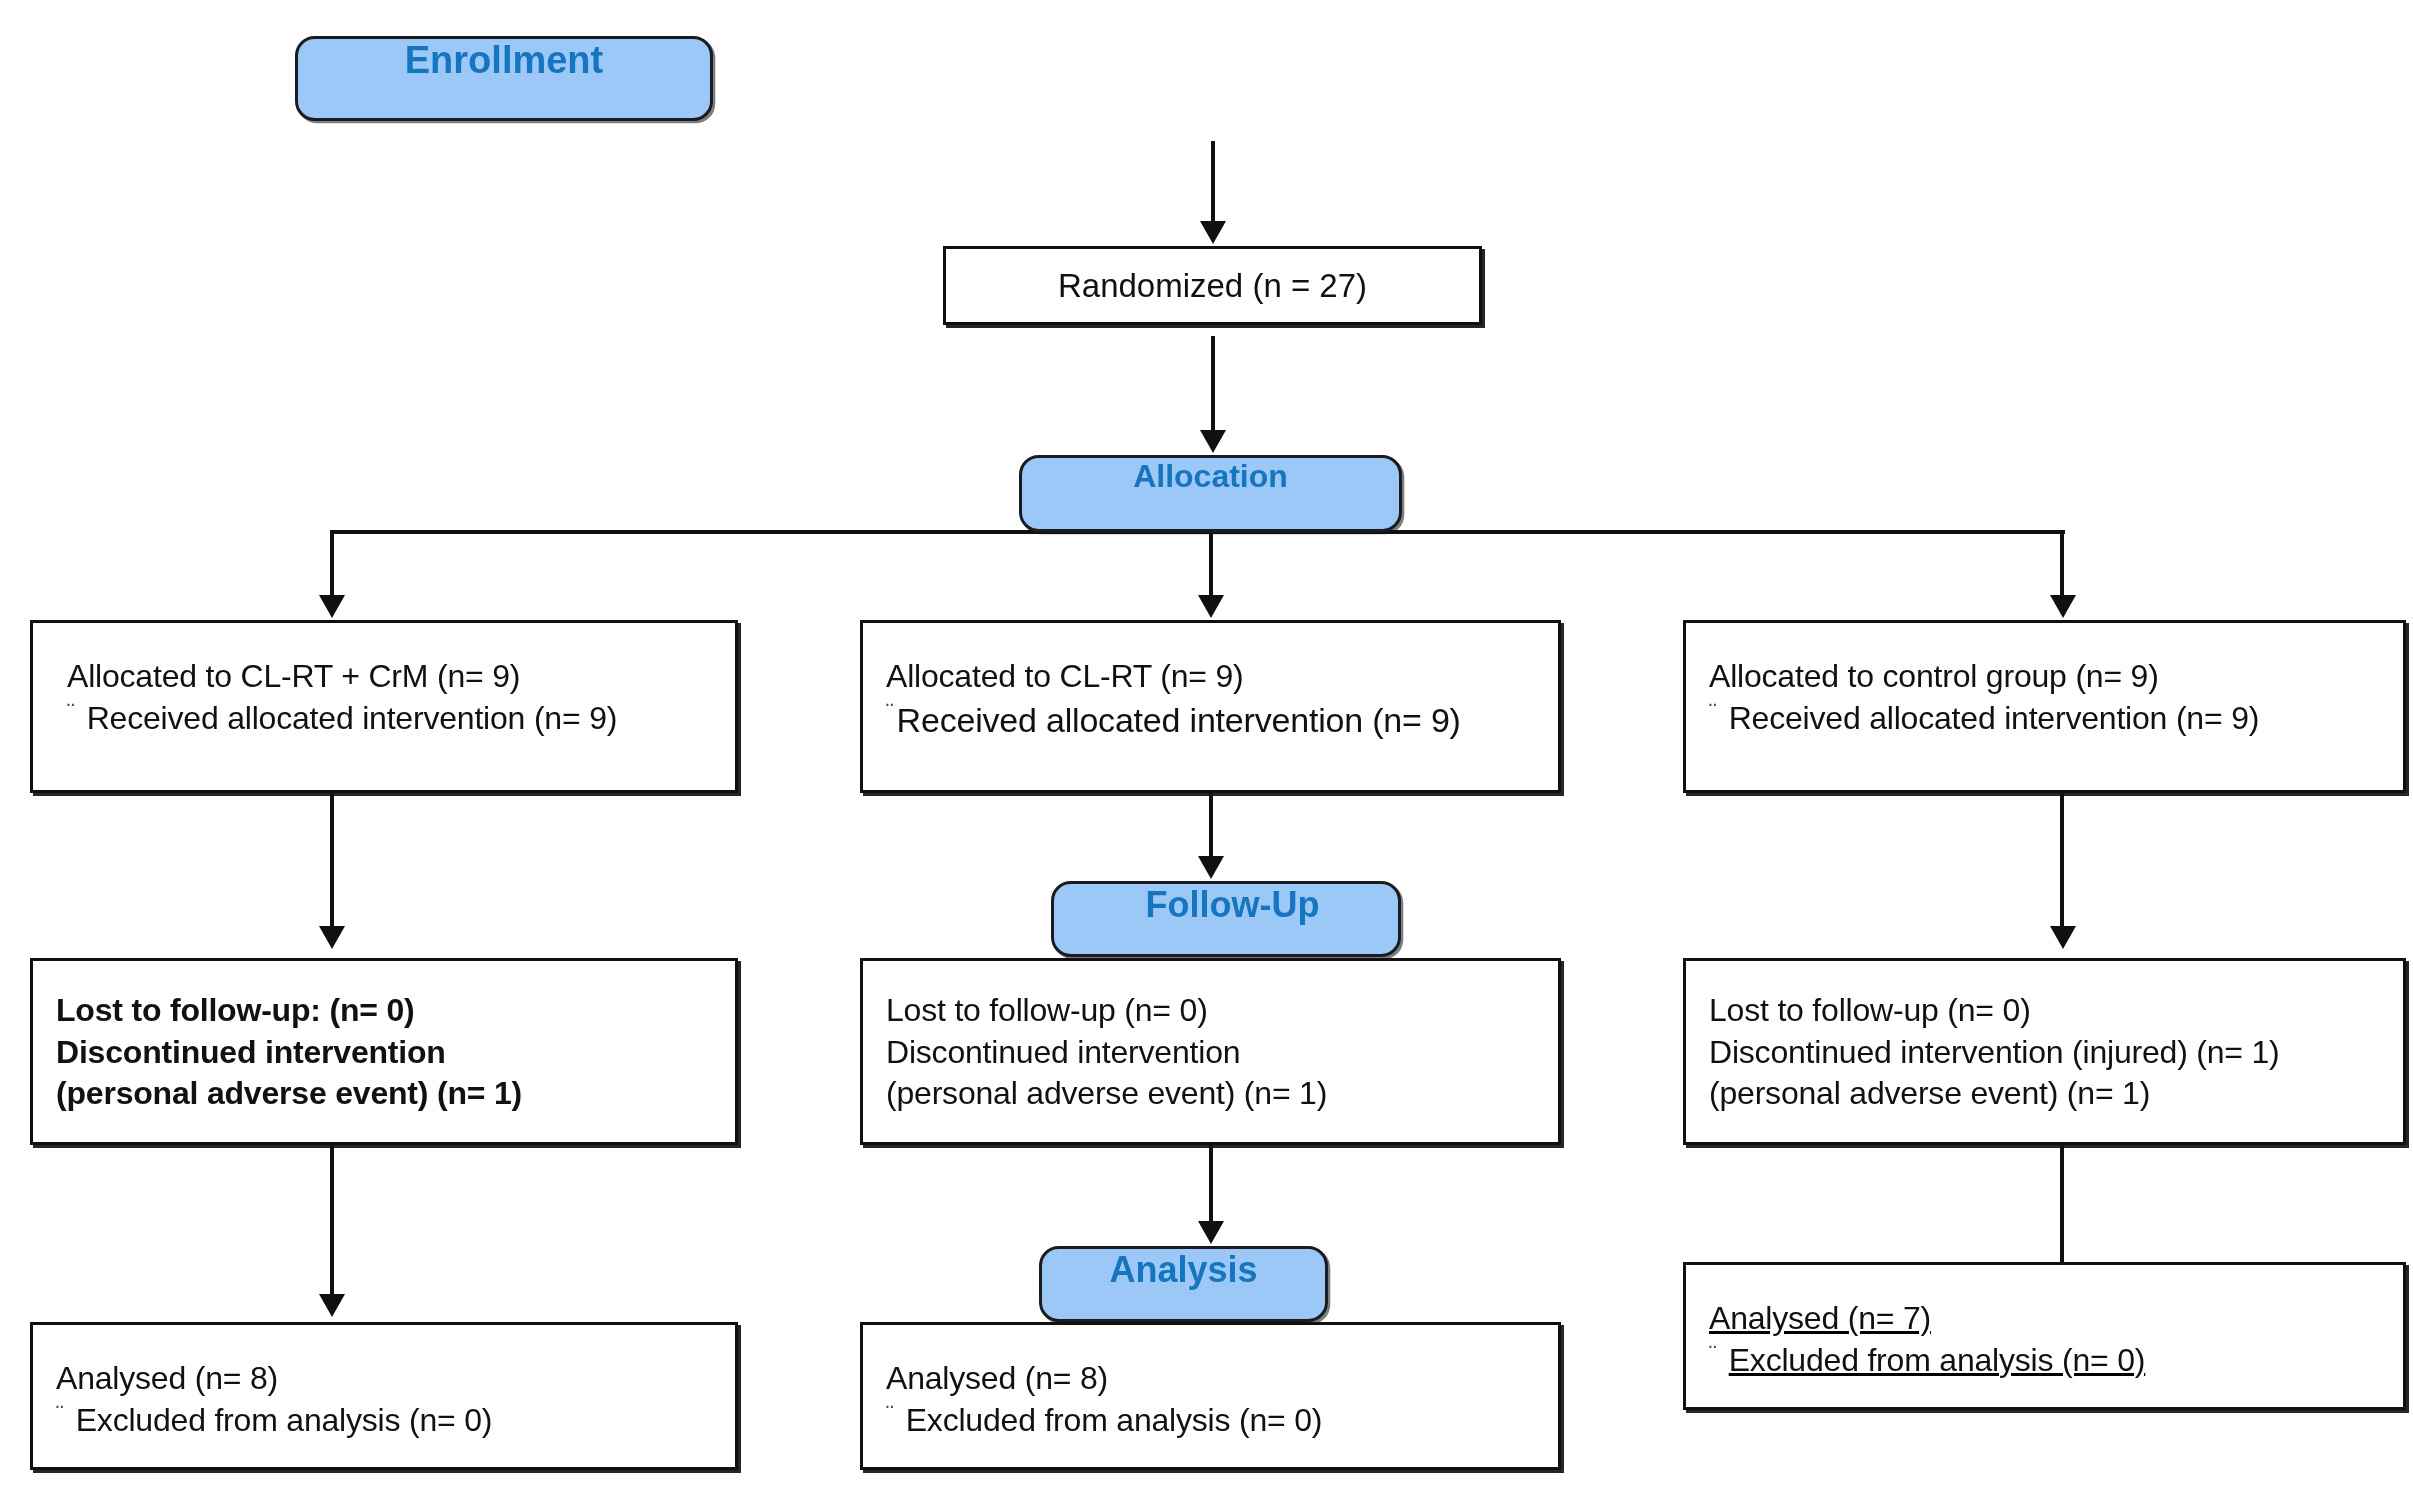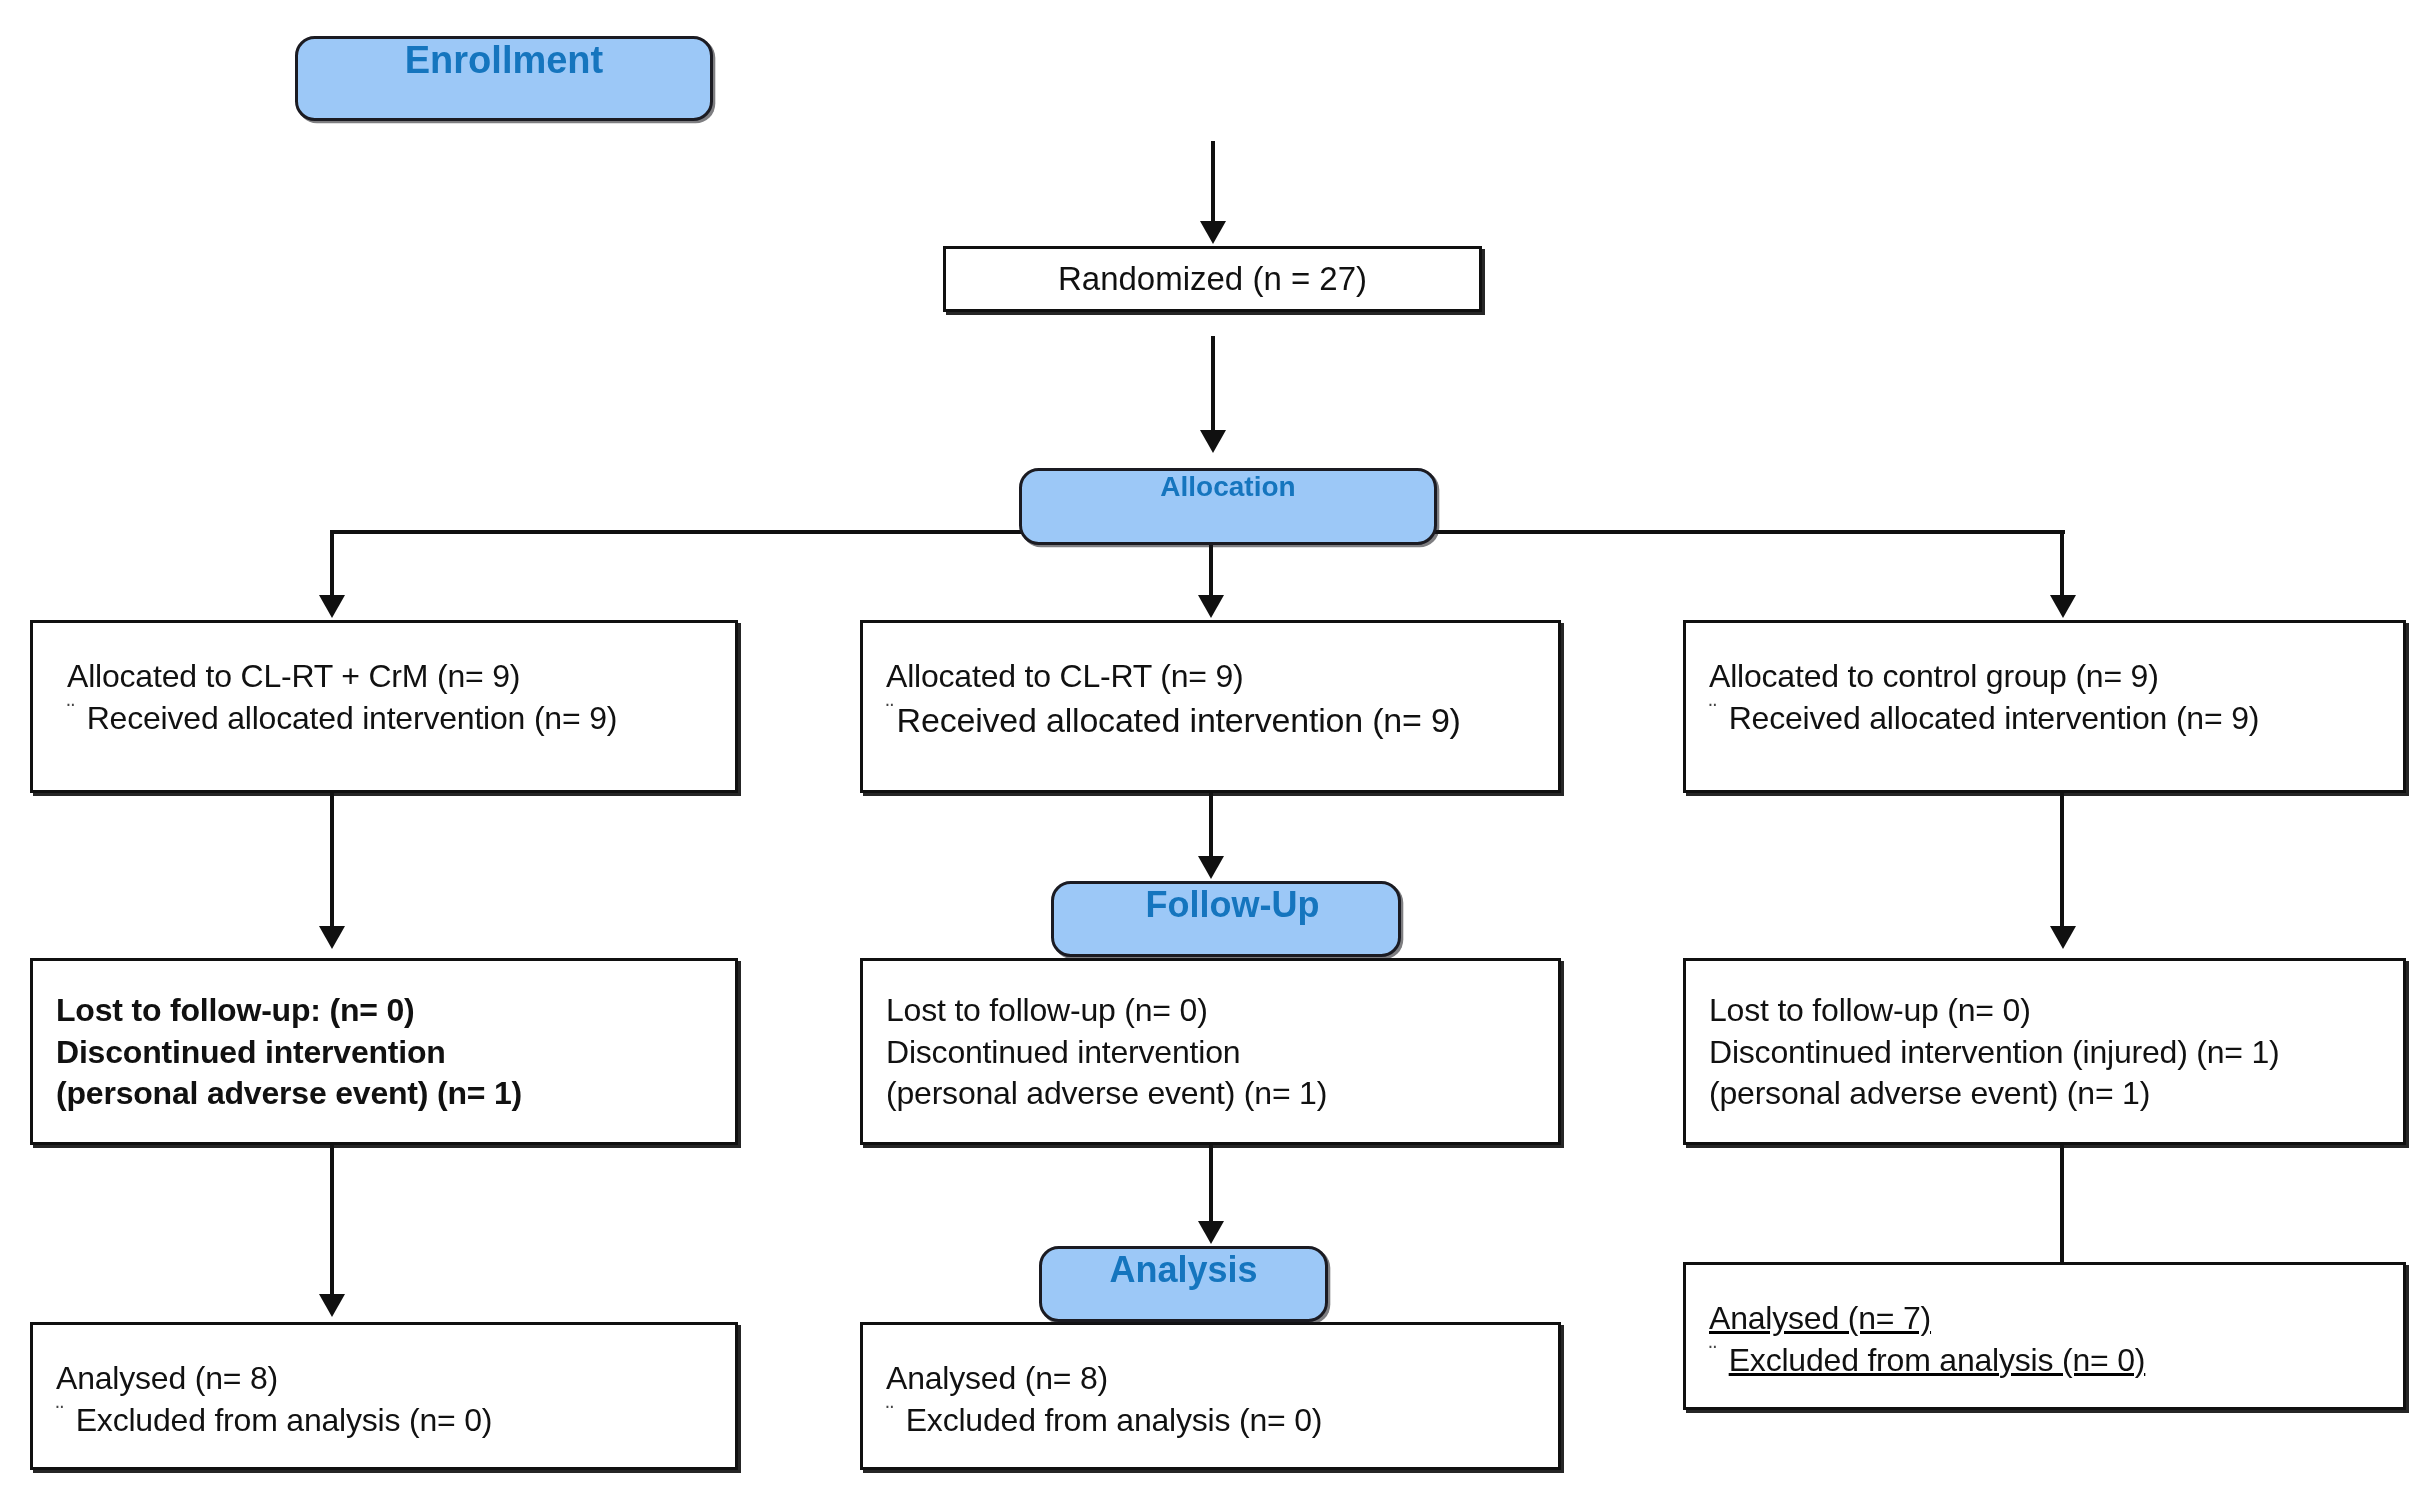--- a/index.html
+++ b/index.html
@@ -74,28 +74,28 @@
 <div id="stage">
 
   <div class="badge" style="left:295px;top:36px;width:418px;height:85px;font-size:38px;">
     <span>Enrollment</span>
   </div>
 
 
   <div class="vline" style="left:1211px;top:141px;height:83px;"></div>
   <div class="arrow" style="left:1200px;top:221px;"></div>
 
-  <div class="box center" style="left:943px;top:246px;width:539px;height:66px;">
+  <div class="box center" style="left:943px;top:246px;width:539px;height:79px;">
     <span class="single">Randomized (n = 27)</span>
   </div>
 
   <div class="vline" style="left:1211px;top:336px;height:98px;"></div>
   <div class="arrow" style="left:1200px;top:430px;"></div>
 
-  <div class="badge" style="left:1019px;top:455px;width:418px;height:77px;font-size:28px;margin-top:13px;">
+  <div class="badge" style="left:1019px;top:455px;width:383px;height:77px;font-size:32px;">
     <span>Allocation</span>
   </div>
 
   <div class="hline" style="left:330px;top:530px;width:1735px;"></div>
 
   <div class="vline" style="left:330px;top:530px;height:68px;"></div>
   <div class="arrow" style="left:319px;top:595px;"></div>
 
   <div class="vline" style="left:1209px;top:530px;height:68px;"></div>
   <div class="arrow" style="left:1198px;top:595px;"></div>

